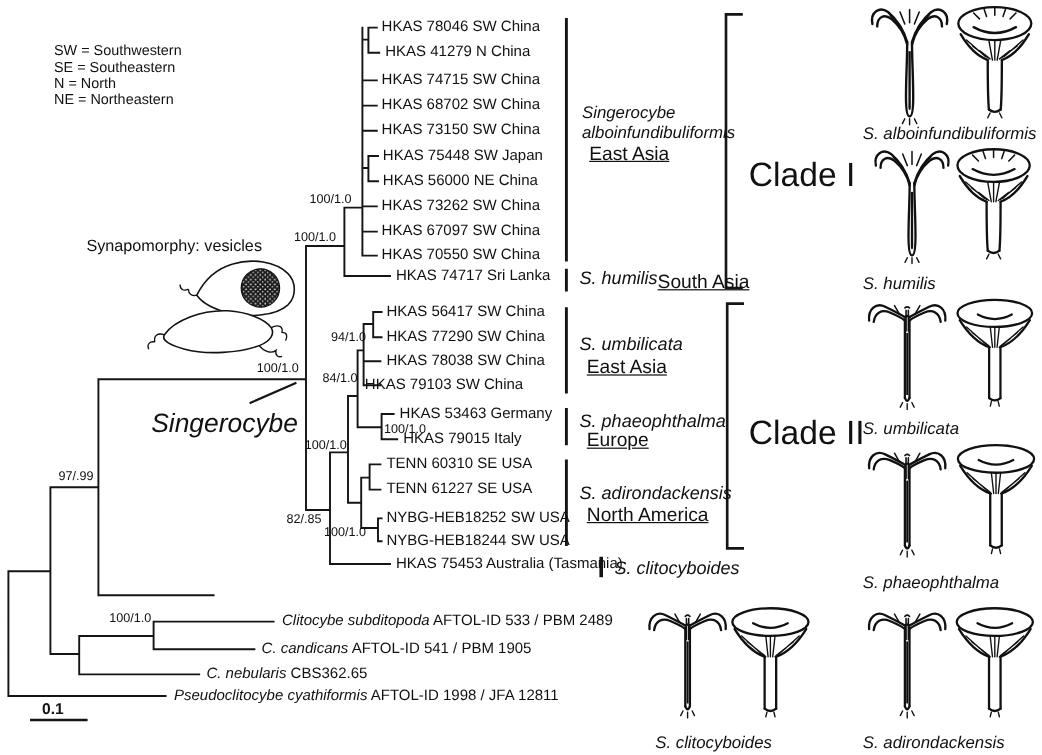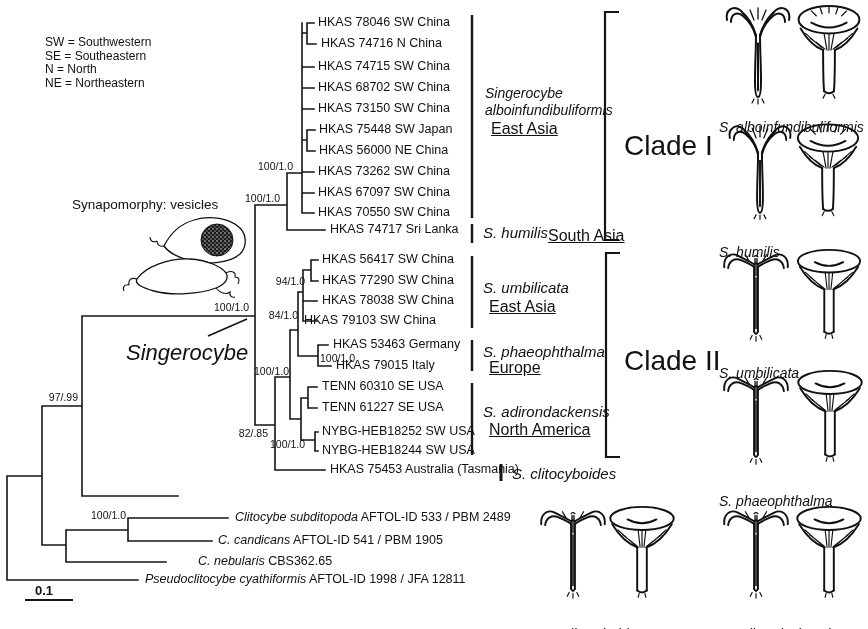--- a/index.html
+++ b/index.html
@@ -9,21 +9,21 @@
   .txt{position:absolute;white-space:nowrap;line-height:1;}
   .tip{font-size:12.5px;}
   .it{font-style:italic;}
   .sup{font-size:10.5px;width:44px;text-align:right;}
   .supL{font-size:10.5px;text-align:left;}
   .cname{font-size:15px;font-style:italic;}
   .cname-sm{font-size:14px;font-style:italic;}
   .region{font-size:16px;text-decoration:underline;}
   .bigclade{font-size:28px;}
   .genusbig{font-size:22px;font-style:italic;}
-  .mlabel{font-size:14px;font-style:italic;margin-top:16px;}
+  .mlabel{font-size:14px;font-style:italic;}
   .legend{font-size:12px;line-height:13.5px;}
   .scale{font-size:13px;font-weight:bold;}
   .synap{font-size:13.5px;}
 </style>
 </head>
 <body>
 
 <div id="figure">
 
   <svg id="treesvg" width="868" height="629" viewBox="0 0 868 629">
@@ -164,21 +164,21 @@
   </svg>
 
   <div class="txt legend" style="left:45px;top:36px;">
     <div>SW = Southwestern</div>
     <div>SE = Southeastern</div>
     <div>N = North</div>
     <div>NE = Northeastern</div>
   </div>
 
   <div class="txt tip" style="left:318px;top:16px;">HKAS 78046 SW China</div>
-  <div class="txt tip" style="left:321px;top:37px;">HKAS 74716 N China</div>
+  <div class="txt tip" style="left:321px;top:37px;">HKAS 41279 N China</div>
   <div class="txt tip" style="left:318px;top:60px;">HKAS 74715 SW China</div>
   <div class="txt tip" style="left:318px;top:81px;">HKAS 68702 SW China</div>
   <div class="txt tip" style="left:318px;top:102px;">HKAS 73150 SW China</div>
   <div class="txt tip" style="left:319px;top:123px;">HKAS 75448 SW Japan</div>
   <div class="txt tip" style="left:319px;top:144px;">HKAS 56000 NE China</div>
   <div class="txt tip" style="left:318px;top:165px;">HKAS 73262 SW China</div>
   <div class="txt tip" style="left:318px;top:186px;">HKAS 67097 SW China</div>
   <div class="txt tip" style="left:318px;top:206px;">HKAS 70550 SW China</div>
   <div class="txt tip" style="left:330px;top:223px;">HKAS 74717 Sri Lanka</div>
   <div class="txt tip" style="left:322px;top:253px;">HKAS 56417 SW China</div>
@@ -187,21 +187,21 @@
   <div class="txt tip" style="left:304px;top:314px;">HKAS 79103 SW China</div>
   <div class="txt tip" style="left:333px;top:338px;">HKAS 53463 Germany</div>
   <div class="txt tip" style="left:336px;top:359px;">HKAS 79015 Italy</div>
   <div class="txt tip" style="left:322px;top:380px;">TENN 60310 SE USA</div>
   <div class="txt tip" style="left:322px;top:401px;">TENN 61227 SE USA</div>
   <div class="txt tip" style="left:322px;top:425px;">NYBG-HEB18252 SW USA</div>
   <div class="txt tip" style="left:322px;top:444px;">NYBG-HEB18244 SW USA</div>
   <div class="txt tip" style="left:330px;top:463px;">HKAS 75453 Australia (Tasmania)</div>
   <div class="txt tip" style="left:235px;top:511px;"><span class="it">Clitocybe subditopoda</span><span> AFTOL-ID 533 / PBM 2489</span></div>
   <div class="txt tip" style="left:218px;top:534px;"><span class="it">C. candicans</span><span> AFTOL-ID 541 / PBM 1905</span></div>
-  <div class="txt tip" style="left:172px;top:555px;margin-left:26px;"><span class="it">C. nebularis</span><span> CBS362.65</span></div>
+  <div class="txt tip" style="left:172px;top:555px;"><span class="it">C. nebularis</span><span> CBS362.65</span></div>
   <div class="txt tip" style="left:145px;top:573px;"><span class="it">Pseudoclitocybe cyathiformis</span><span> AFTOL-ID 1998 / JFA 12811</span></div>
 
   <div class="txt sup" style="left:249px;top:161px;">100/1.0</div>
   <div class="txt sup" style="left:236px;top:193px;">100/1.0</div>
   <div class="txt sup" style="left:205px;top:302px;">100/1.0</div>
   <div class="txt sup" style="left:261px;top:276px;">94/1.0</div>
   <div class="txt sup" style="left:254px;top:310px;">84/1.0</div>
   <div class="txt supL" style="left:320px;top:353px;">100/1.0</div>
   <div class="txt sup" style="left:245px;top:366px;">100/1.0</div>
   <div class="txt sup" style="left:224px;top:428px;">82/.85</div>

